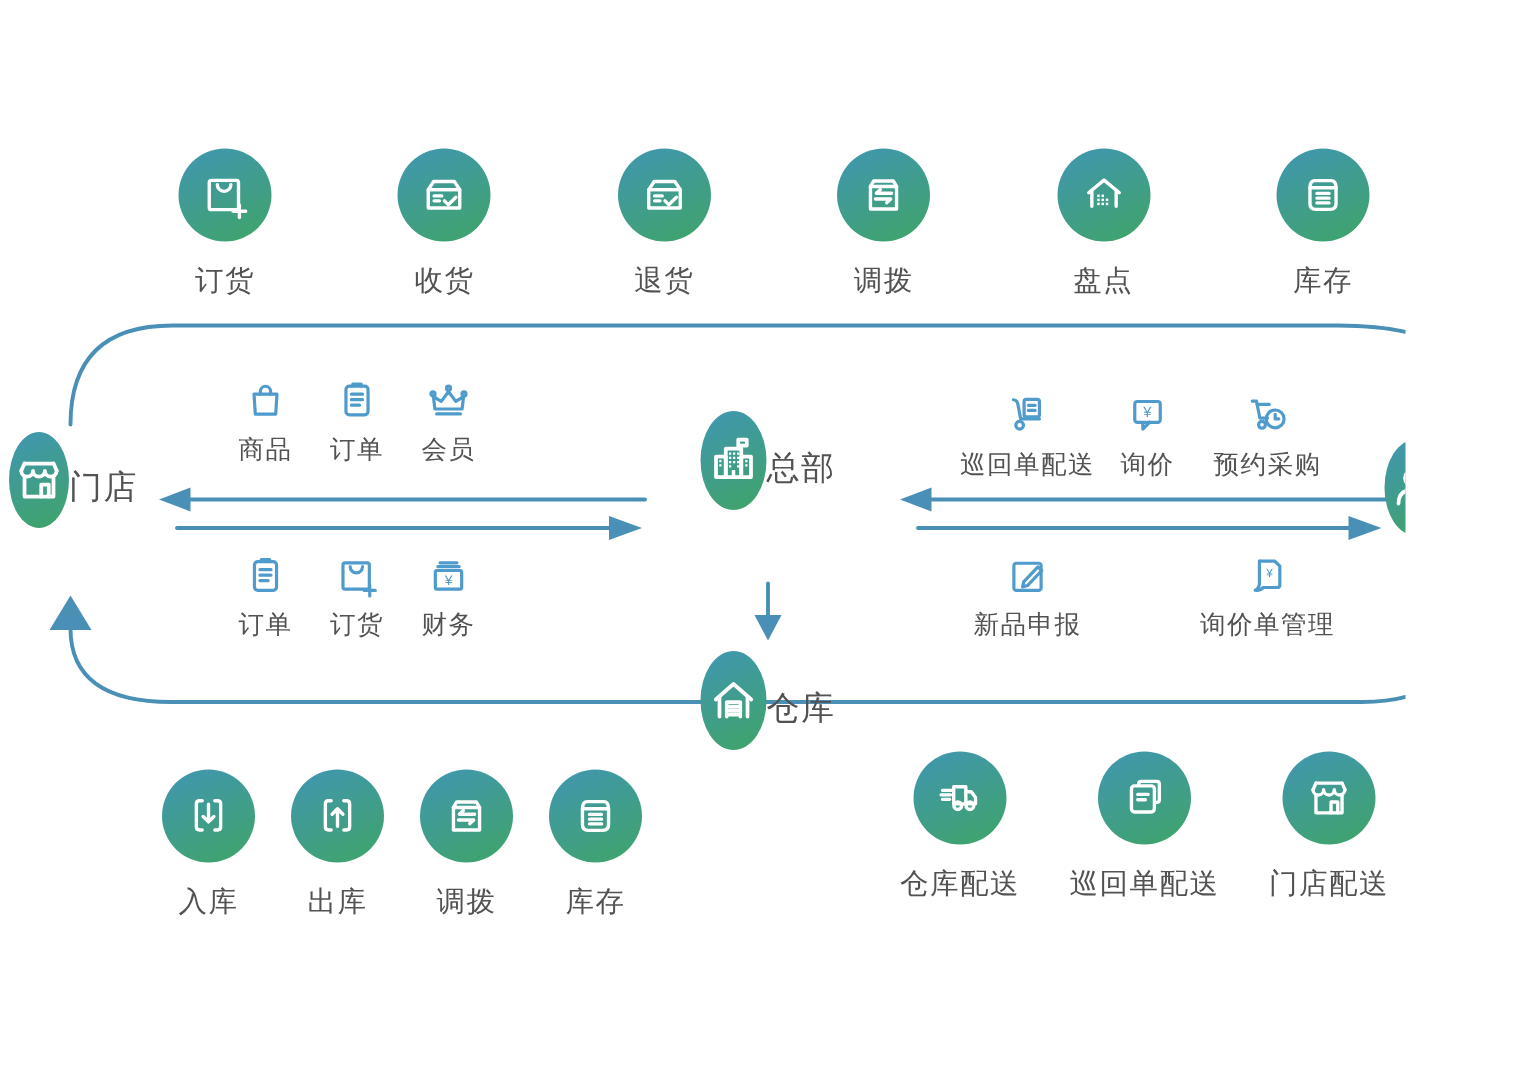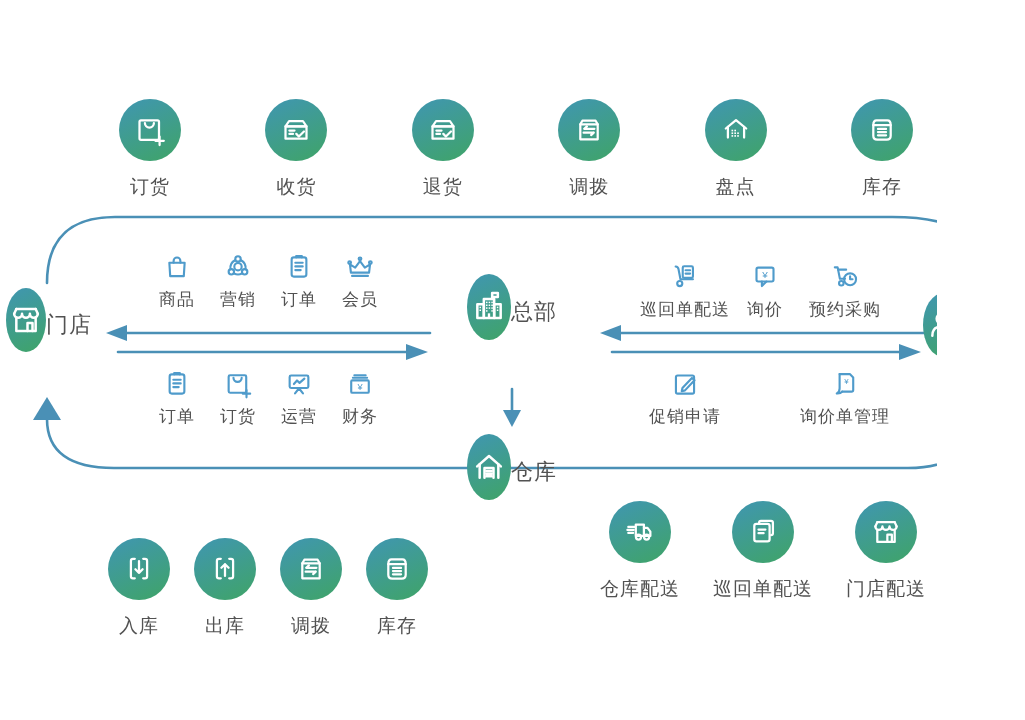--- a/index.html
+++ b/index.html
@@ -22,21 +22,21 @@
   .node-circle.d66{width:66px;height:66px;}
   .node-circle svg{width:40px;height:40px;}
   .node-label{margin-top:10px;font-size:22px;white-space:nowrap;letter-spacing:1px;}
   .mini-item{display:flex;flex-direction:column;align-items:center;}
   .mini-icon{width:34px;height:34px;color:var(--mini);}
   .mini-icon svg{width:34px;height:34px;}
   .mini-label{margin-top:4px;font-size:17px;white-space:nowrap;letter-spacing:1px;}
   
   .top-row{left:100px;top:99px;width:832px;justify-content:space-between;}
   .top-row .big-item{width:100px;}
-  .bl-row{left:96px;top:538px;}
+  .bl-row{left:96px;top:513px;}
   .bl-row .big-item{width:86px;}
   .br-row{left:585px;top:501px;gap:13px;}
   .br-row .big-item{width:110px;}
   .ml-row1{left:147px;top:250px;gap:1px;}
   .ml-row2{left:147px;top:367px;gap:1px;}
   .ml-row1 .mini-item,.ml-row2 .mini-item{width:60px;}
   .mr-row1{left:645px;top:260px;}
   .mr-row1 .mini-item{width:80px;}
   .mr-row2{left:605px;top:367px;}
   .mr-row2 .mini-item{width:160px;}
@@ -235,32 +235,20 @@
             <g fill="none" stroke="currentColor" stroke-width="1.5" stroke-linecap="round" stroke-linejoin="round">
               <path d="M6.6 9 H17.4 L16.8 18.4 H7.2 Z"></path>
               <path d="M9.6 9 V7.7 a2.4 2.4 0 0 1 4.8 0 V9"></path>
             </g>
           </svg></div>
     <div class="mini-label">商品</div>
   </div>
       <div class="mini-item">
     <div class="mini-icon"><svg viewBox="0 0 24 24">
             <g fill="none" stroke="currentColor" stroke-width="1.5" stroke-linecap="round" stroke-linejoin="round">
-              <circle cx="12" cy="11.8" r="2.6"></circle>
-              <circle cx="12" cy="6.3" r="1.9"></circle>
-              <circle cx="7.3" cy="15.4" r="1.9"></circle>
-              <circle cx="16.7" cy="15.4" r="1.9"></circle>
-              <path d="M9.9 7.2 a6.2 6.2 0 0 0 -3.2 6.3 M14.1 7.2 a6.2 6.2 0 0 1 3.2 6.3 M9.2 16.6 a6.2 6.2 0 0 0 5.6 0"></path>
-            </g>
-          </svg></div>
-    <div class="mini-label">营销</div>
-  </div>
-      <div class="mini-item">
-    <div class="mini-icon"><svg viewBox="0 0 24 24">
-            <g fill="none" stroke="currentColor" stroke-width="1.5" stroke-linecap="round" stroke-linejoin="round">
               <rect x="6.8" y="5.2" width="10.4" height="13.6" rx="1.6"></rect>
               <path d="M10 5.2 V4.3 H14 V5.2"></path>
               <path d="M9.4 9 H14.6 M9.4 11.6 H14.6 M9.4 14.2 H13.2"></path>
             </g>
           </svg></div>
     <div class="mini-label">订单</div>
   </div>
       <div class="mini-item">
     <div class="mini-icon"><svg viewBox="0 0 24 24">
             <g fill="none" stroke="currentColor" stroke-width="1.5" stroke-linecap="round" stroke-linejoin="round">
@@ -291,30 +279,20 @@
               <rect x="5.4" y="5.8" width="12.4" height="12.4" rx="1"></rect>
               <path d="M8.8 7.6 a2.9 2.9 0 0 0 5.8 0"></path>
               <path d="M15.4 18.8 H20.6 M18 16.2 V21.4"></path>
             </g>
           </svg></div>
     <div class="mini-label">订货</div>
   </div>
       <div class="mini-item">
     <div class="mini-icon"><svg viewBox="0 0 24 24">
             <g fill="none" stroke="currentColor" stroke-width="1.5" stroke-linecap="round" stroke-linejoin="round">
-              <rect x="5.4" y="6" width="13.2" height="8.8" rx="1"></rect>
-              <path d="M8.4 12 L10.6 9.5 L12.4 11.2 L15.8 8.2"></path>
-              <path d="M9.2 18.6 L11.9 15.2 M14.8 18.6 L12.1 15.2"></path>
-            </g>
-          </svg></div>
-    <div class="mini-label">运营</div>
-  </div>
-      <div class="mini-item">
-    <div class="mini-icon"><svg viewBox="0 0 24 24">
-            <g fill="none" stroke="currentColor" stroke-width="1.5" stroke-linecap="round" stroke-linejoin="round">
               <path d="M8 5.8 H16 M7 7.6 H17"></path>
               <rect x="5.8" y="9.4" width="12.4" height="8.8" rx="0.8"></rect>
               <text x="12" y="16.1" font-size="6.5" text-anchor="middle" fill="currentColor" stroke="none">¥</text>
             </g>
           </svg></div>
     <div class="mini-label">财务</div>
   </div>
     </div>
 
   <div class="row mr-row1">
@@ -353,21 +331,21 @@
   </div>
     </div>
   <div class="row mr-row2">
       <div class="mini-item">
     <div class="mini-icon"><svg viewBox="0 0 24 24">
             <g fill="none" stroke="currentColor" stroke-width="1.5" stroke-linecap="round" stroke-linejoin="round">
               <rect x="5.6" y="6" width="12.8" height="12.8" rx="1.2"></rect>
               <path d="M10.2 14.8 L16.9 7.7 L18.7 9.4 L12 16.5 L9.7 17.1 Z"></path>
             </g>
           </svg></div>
-    <div class="mini-label">促销申请</div>
+    <div class="mini-label">新品申报</div>
   </div>
       <div class="mini-item">
     <div class="mini-icon"><svg viewBox="0 0 24 24">
             <g fill="none" stroke="currentColor" stroke-width="1.5" stroke-linecap="round" stroke-linejoin="round">
               <path d="M8.2 5 H15.4 L17.8 7.4 V16.2 Q17.8 17.4 16.6 17.4 H10"></path>
               <path d="M8.2 5 V15 Q8.2 17.8 6.2 18.7 Q8.9 18.9 10 17.4"></path>
               <text x="13" y="12.3" font-size="5.6" text-anchor="middle" fill="currentColor" stroke="none">¥</text>
             </g>
           </svg></div>
     <div class="mini-label">询价单管理</div>

